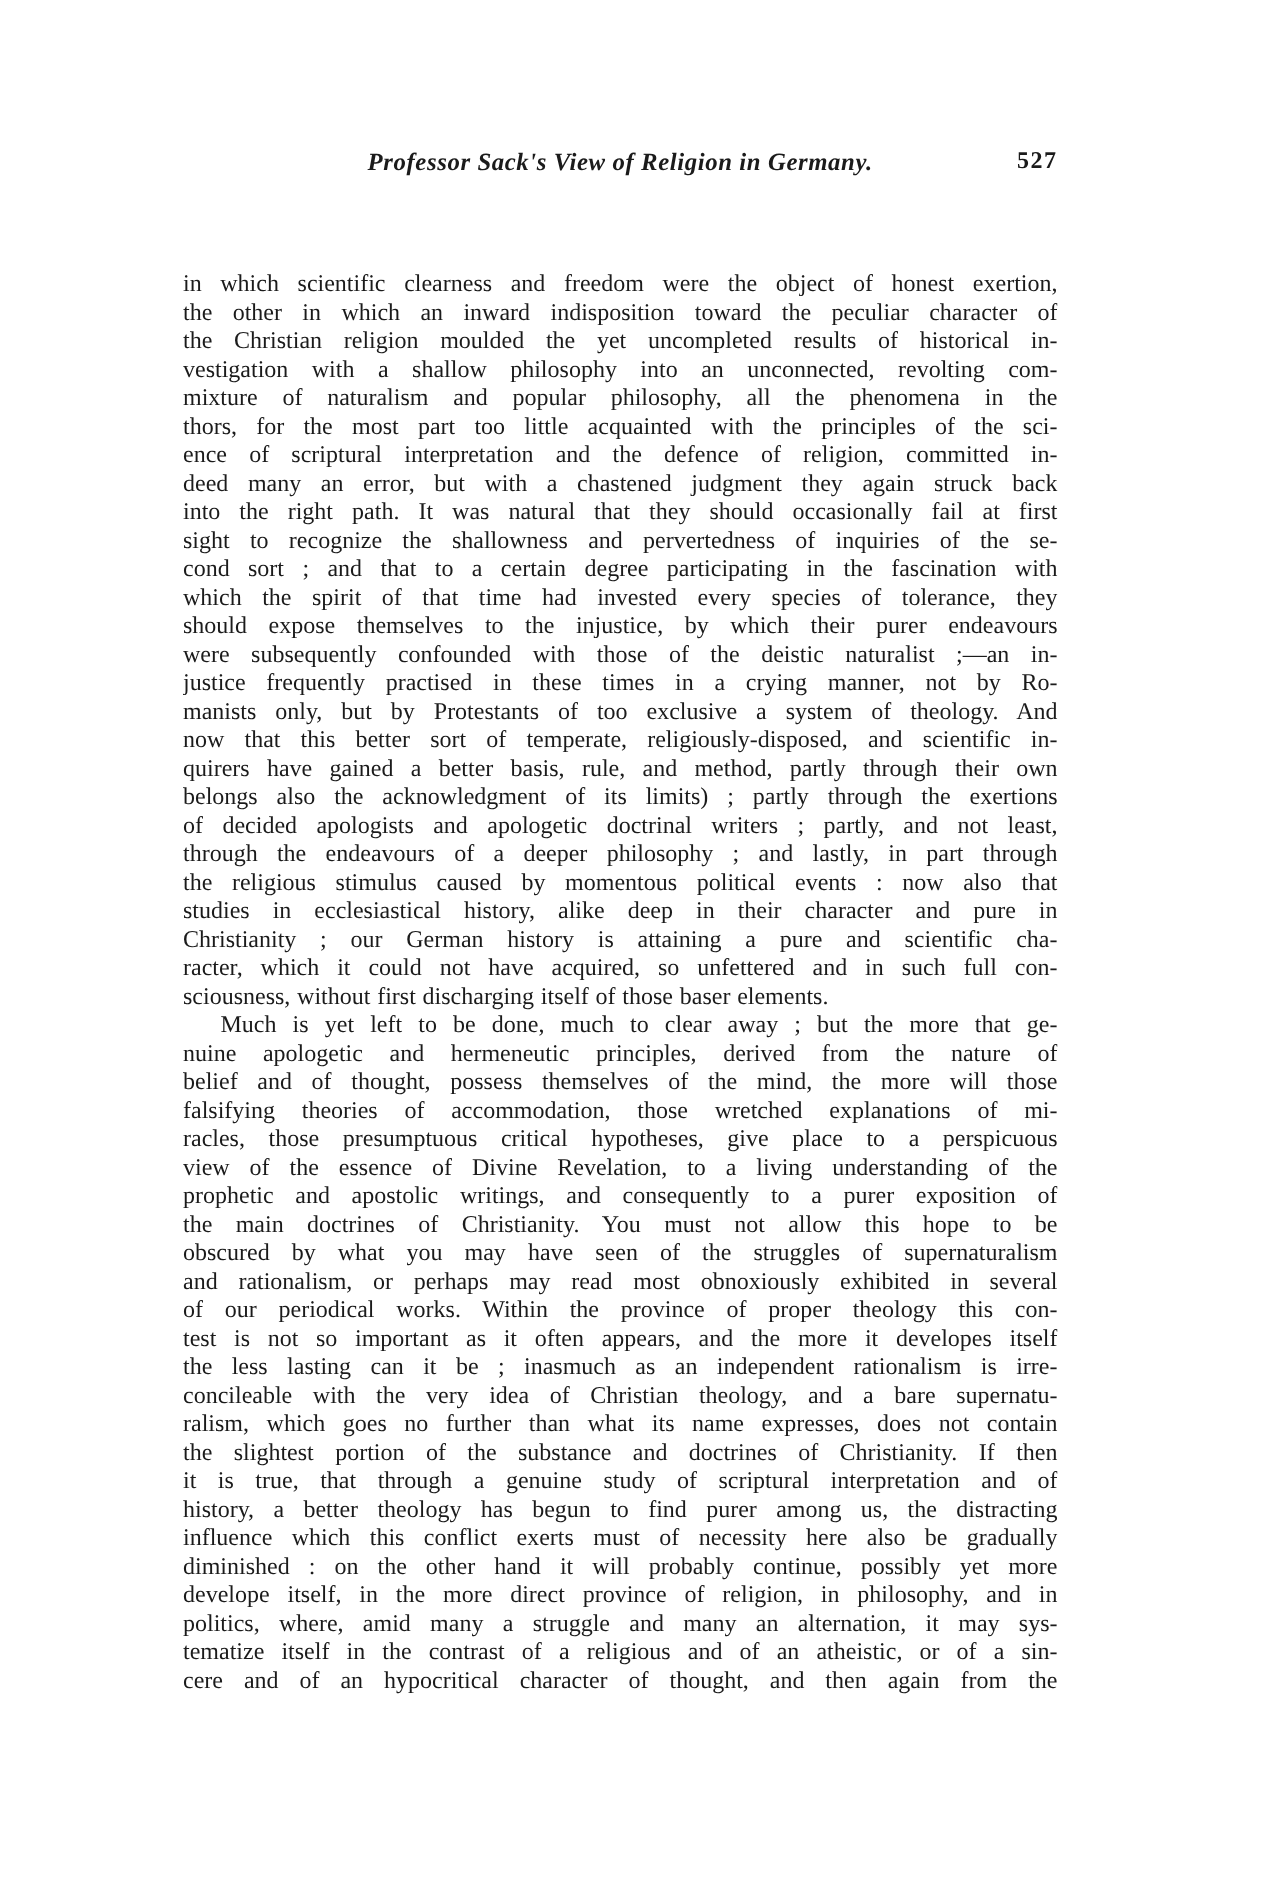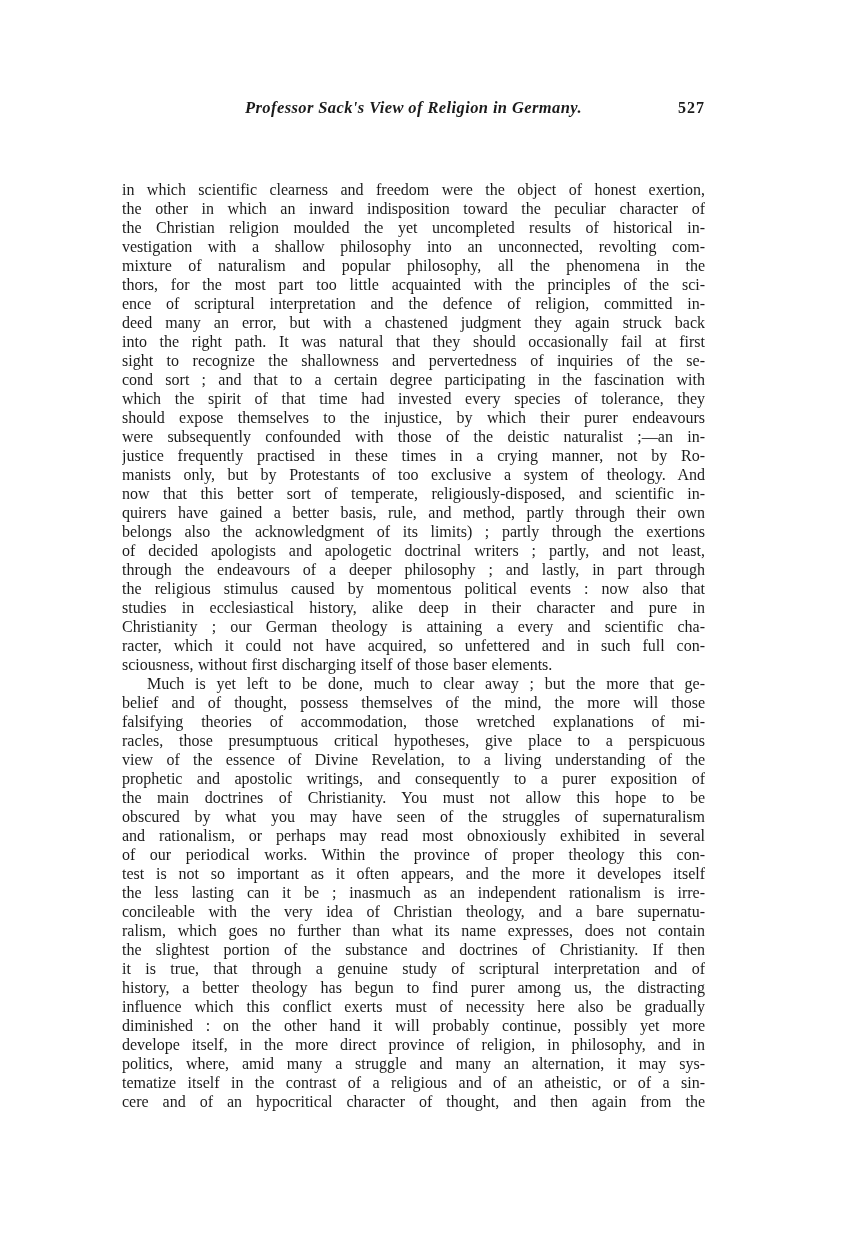--- a/index.html
+++ b/index.html
@@ -106,26 +106,27 @@
           <div class="line">were subsequently confounded with those of the deistic naturalist ;—an in-</div>
           <div class="line">justice frequently practised in these times in a crying manner, not by Ro-</div>
           <div class="line">manists only, but by Protestants of too exclusive a system of theology.  And</div>
           <div class="line">now that this better sort of temperate, religiously-disposed, and scientific in-</div>
           <div class="line">quirers have gained a better basis, rule, and method, partly through their own</div>
           <div class="line">belongs also the acknowledgment of its limits) ; partly through the exertions</div>
           <div class="line">of decided apologists and apologetic doctrinal writers ; partly, and not least,</div>
           <div class="line">through the endeavours of a deeper philosophy ; and lastly, in part through</div>
           <div class="line">the religious stimulus caused by momentous political events : now also that</div>
           <div class="line">studies in ecclesiastical history, alike deep in their character and pure in</div>
-          <div class="line">Christianity ; our German theology is attaining a every and scientific cha-</div>
+          <div class="line">Christianity ; our German history is attaining a pure and scientific cha-</div>
           <div class="line">racter, which it could not have acquired, so unfettered and in such full con-</div>
           <div class="line no-just">sciousness, without first discharging itself of those baser elements.</div>
         </div>
         <div class="paragraph">
           <div class="line indent">Much is yet left to be done, much to clear away ; but the more that ge-</div>
+          <div class="line">nuine apologetic and hermeneutic principles, derived from the nature of</div>
           <div class="line">belief and of thought, possess themselves of the mind, the more will those</div>
           <div class="line">falsifying theories of accommodation, those wretched explanations of mi-</div>
           <div class="line">racles, those presumptuous critical hypotheses, give place to a perspicuous</div>
           <div class="line">view of the essence of Divine Revelation, to a living understanding of the</div>
           <div class="line">prophetic and apostolic writings, and consequently to a purer exposition of</div>
           <div class="line">the main doctrines of Christianity.  You must not allow this hope to be</div>
           <div class="line">obscured by what you may have seen of the struggles of supernaturalism</div>
           <div class="line">and rationalism, or perhaps may read most obnoxiously exhibited in several</div>
           <div class="line">of our periodical works.  Within the province of proper theology this con-</div>
           <div class="line">test is not so important as it often appears, and the more it developes itself</div>

